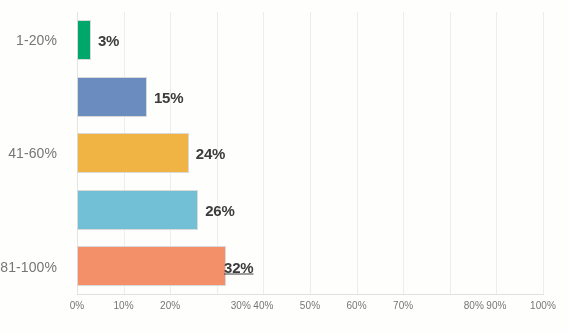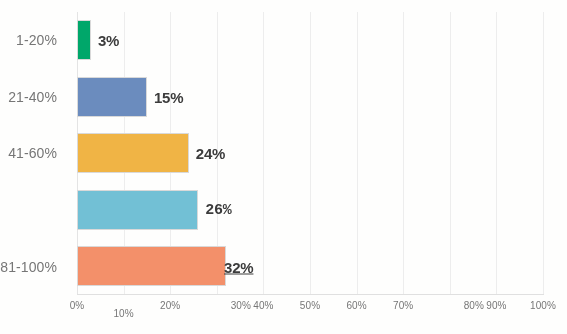--- a/index.html
+++ b/index.html
@@ -123,23 +123,20 @@
 </style>
 </head>
 <body>
 
 <div id="chart-root">
 
   <div id="y-axis-labels">
     <div class="y-label-slot" style="top:0px;">
       <span class="cat-label">1-20%</span>
     </div>
-    <div class="y-label-slot" style="top:56.6px;">
-      <span class="cat-label">21-40%</span>
-    </div>
     <div class="y-label-slot" style="top:113.2px;">
       <span class="cat-label">41-60%</span>
     </div>
     <div class="y-label-slot" style="top:226.4px;">
       <span class="cat-label">81-100%</span>
     </div>
   </div>
 
   <div id="plot-area">
     <div id="gridlines">
@@ -161,36 +158,36 @@
           <span class="bar-value" style="left: 20.98px;">3%</span>
         </div>
         <div class="bar-row" style="top: 56.6px;">
           <div class="bar" title="21-40%: 15%" style="width: 69.9px; background: rgb(107, 140, 190);"></div>
           <span class="bar-value" style="left: 76.9px;">15%</span>
         </div>
         <div class="bar-row" style="top: 113.2px;">
           <div class="bar" title="41-60%: 24%" style="width: 111.84px; background: rgb(240, 180, 69);"></div>
           <span class="bar-value" style="left: 118.84px;">24%</span>
         </div>
-        <div class="bar-row" style="top: 169.8px; font-family: Liberation Mono, monospace;">
+        <div class="bar-row" style="top: 169.8px;">
           <div class="bar" title="61-80%: 26%" style="width: 121.16px; background: rgb(114, 192, 213);"></div>
           <span class="bar-value" style="left: 128.16px;">26%</span>
         </div>
         <div class="bar-row" style="top: 226.4px;">
           <div class="bar" title="81-100%: 32%" style="width: 149.12px; background: rgb(243, 144, 106);"></div>
           <span class="bar-value" style="left: 147px; text-decoration: underline;">32%</span>
         </div>
       </div>
   </div>
 
   <div id="axis-line"></div>
 
   <div id="x-axis-labels">
       <span class="x-tick" style="left: 0px;">0%</span>
-      <span class="x-tick" style="left: 46.6px; margin-top: 8px;">10%</span>
+      <span class="x-tick" style="left: 46.6px;">10%</span>
       <span class="x-tick" style="left: 93.2px;">20%</span>
       <span class="x-tick" style="left: 139.8px; margin-left: 24px;">30%</span>
       <span class="x-tick" style="left: 186.4px;">40%</span>
       <span class="x-tick" style="left: 233px;">50%</span>
       <span class="x-tick" style="left: 279.6px;">60%</span>
       <span class="x-tick" style="left: 326.2px;">70%</span>
       <span class="x-tick" style="left: 372.8px; margin-left: 24px;">80%</span>
       <span class="x-tick" style="left: 419.4px;">90%</span>
       <span class="x-tick" style="left: 466px;">100%</span>
     </div>

